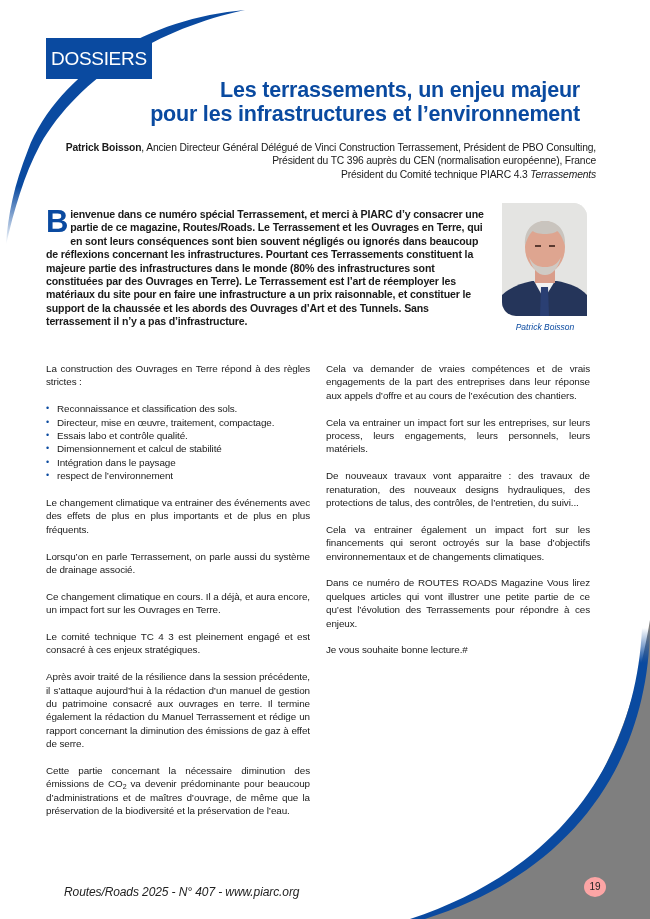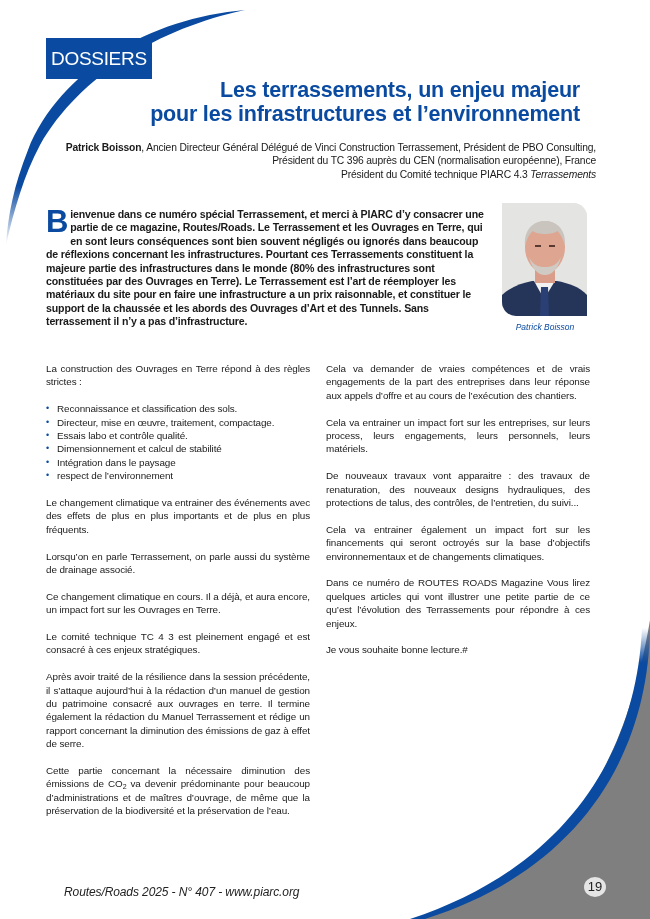--- a/index.html
+++ b/index.html
@@ -17,21 +17,21 @@
   .photo { position:absolute; left:502px; top:203px; width:85px; height:113px; border-radius:0 14px 0 14px; overflow:hidden; background:#e6e6e4; }
   .caption { position:absolute; left:500px; top:322px; width:90px; text-align:center; color:#0a4aa0; font-style:italic; font-size:8.5px; }
   .col { position:absolute; top:362px; width:264px; font-size:9.9px; line-height:13.4px; color:#1a1a1a; letter-spacing:-0.1px; }
   .col.left { left:46px; }
   .col.right { left:326px; }
   .col p { margin:0 0 13.4px 0; text-align:justify; }
   .col ul { margin:0 0 13.4px 0; padding:0; list-style:none; }
   .col li { position:relative; padding-left:11px; }
   .col li::before { content:"•"; position:absolute; left:0; top:0; color:#0a4aa0; font-size:9px; }
   .footer { position:absolute; left:46px; top:885px; font-style:italic; font-size:12px; color:#222; letter-spacing:-0.1px;margin-left:18px; }
-  .pagenum { position:absolute; left:584px; top:877px; width:22px; height:20px; background:#e5e5e5; border-radius:50%; font-size:13px; line-height:20px; text-align:center; color:#222; }
+  .pagenum { position:absolute; left:584px; top:877px; width:22px; height:20px; background:#fca5a5; border-radius:50%; font-size:10px; line-height:20px; text-align:center; color:#222; }
   sub { font-size:7px; vertical-align:-2px; line-height:0; }
 </style>
 </head>
 <body>
 
 <svg class="deco" viewBox="0 0 650 919" xmlns="http://www.w3.org/2000/svg">
   <defs>
     <linearGradient id="fadeL" x1="0" y1="0" x2="0" y2="1">
       <stop offset="0" stop-color="#0a4aa0" stop-opacity="1"></stop>
       <stop offset="0.75" stop-color="#0a4aa0" stop-opacity="1"></stop>

